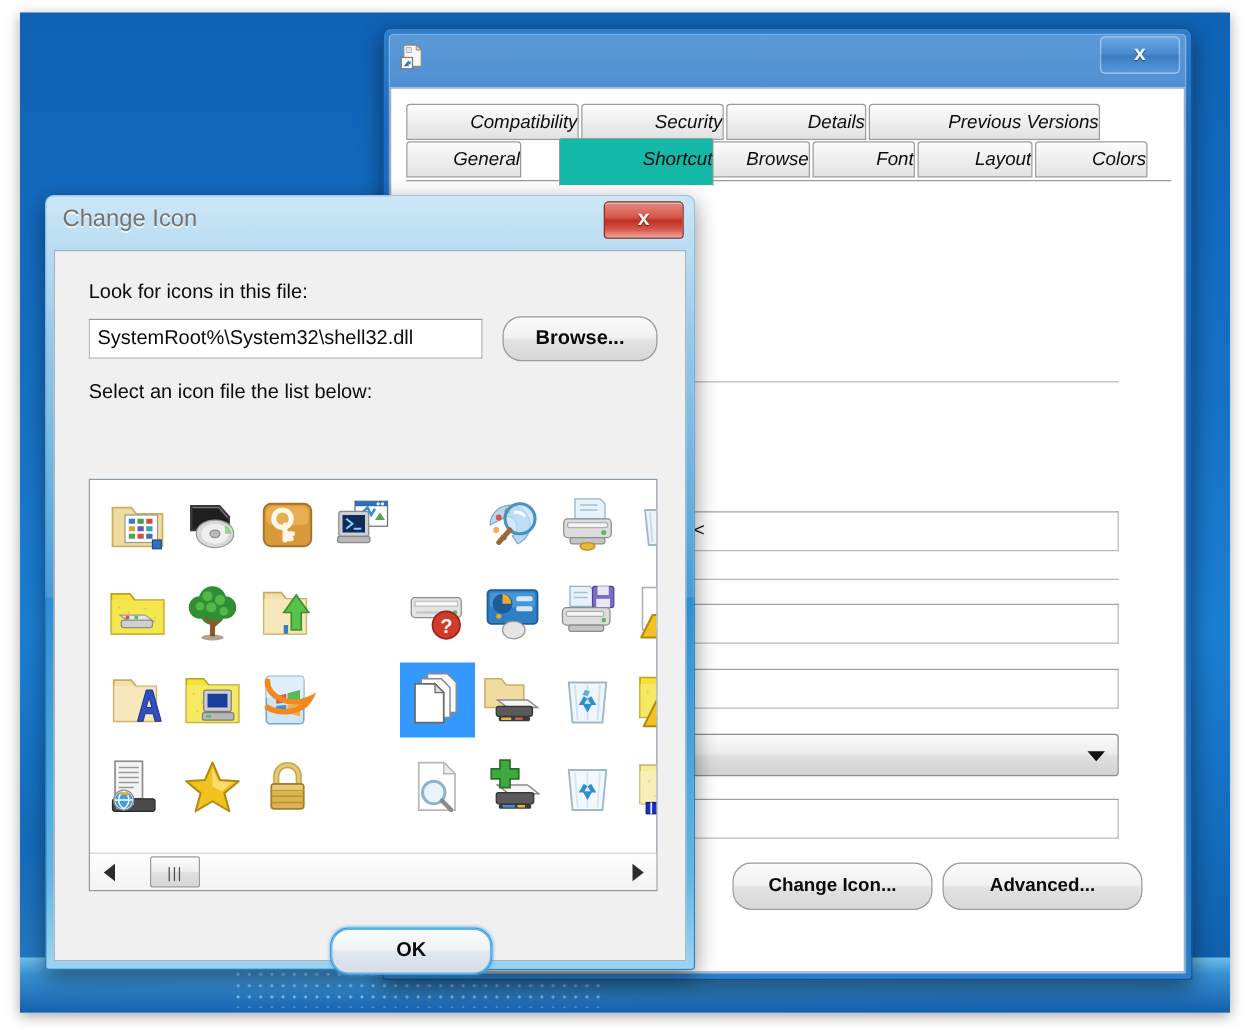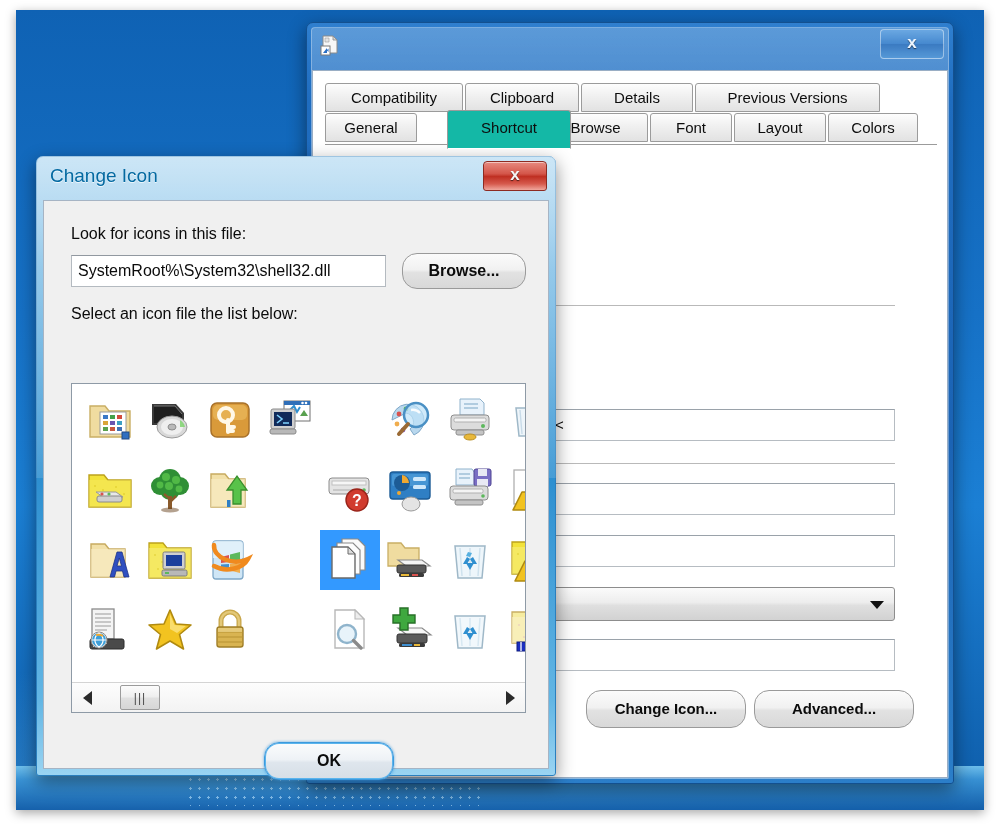--- a/index.html
+++ b/index.html
@@ -114,25 +114,26 @@
   .tabrow.row2 { top: 30px; }
   .tab {
     position: absolute;
     top: 0; height: 29px;
     box-sizing: border-box;
     background: linear-gradient(180deg, #fdfdfd 0%, #f0f0f0 45%, #e2e2e2 100%);
     border: 1px solid #9b9b9b;
     border-radius: 3px 3px 0 0;
     font-size: 15px;
     color: #0d0d0d;
-    text-align: center;
+    text-align: right;
     line-height: 27px;
     white-space: nowrap;
     cursor: pointer;
     overflow: hidden;
+    font-style: italic;
   }
   .tab.active {
     background: #14b8a6;
     border-bottom: 1px solid #ffffff;
     height: 39px;
     top: -3px;
     line-height: 33px;
     z-index: 6;
     font-size: 15px;
     margin-left: 30px;
@@ -219,21 +220,21 @@
     border-radius: 7px 7px 0 0;
     background: linear-gradient(180deg, rgba(255,255,255,0.55) 0%, rgba(255,255,255,0.12) 100%);
     pointer-events: none;
   }
   .chgicon .titlebar {
     position: absolute;
     left: 0; top: 0; right: 0; height: 44px;
   }
   .chgicon .title-text {
     position: absolute; left: 14px; top: 9px;
-    font-size: 19px; color: #0369a1;
+    font-size: 19px; color: #737373;
     text-shadow: 0 1px 0 rgba(255,255,255,0.7);
     white-space: nowrap;
   }
   .chgicon .close-btn {
     position: absolute;
     right: 9px; top: 5px;
     width: 62px; height: 28px;
     border-radius: 4px 4px 3px 3px;
     border: 1px solid #8d2b22;
     background: linear-gradient(180deg, #e78a80 0%, #d4564a 42%, #bf2f22 52%, #d65a4d 78%, #f0a79d 100%);
@@ -382,21 +383,21 @@
       <span class="close-btn">
         <span class="glyph">x</span>
       </span>
     </div>
 
     <div class="body">
 
       <div class="tabstrip">
         <div class="tabrow row1">
           <div class="tab" style="left:0px;width:138px;">Compatibility</div>
-          <div class="tab" style="left:140px;width:114px;">Clipboard</div>
+          <div class="tab" style="left:140px;width:114px;">Security</div>
           <div class="tab" style="left:256px;width:112px;">Details</div>
           <div class="tab" style="left:370px;width:185px;">Previous Versions</div>
         </div>
         <div class="tabrow row2">
           <div class="tab" style="left:0px;width:92px;">General</div>
           <div class="tab active" style="left:92px;width:124px;">Shortcut</div>
           <div class="tab" style="left:218px;width:105px;">Browse</div>
           <div class="tab" style="left:325px;width:82px;">Font</div>
           <div class="tab" style="left:409px;width:92px;">Layout</div>
           <div class="tab" style="left:503px;width:90px;">Colors</div>

